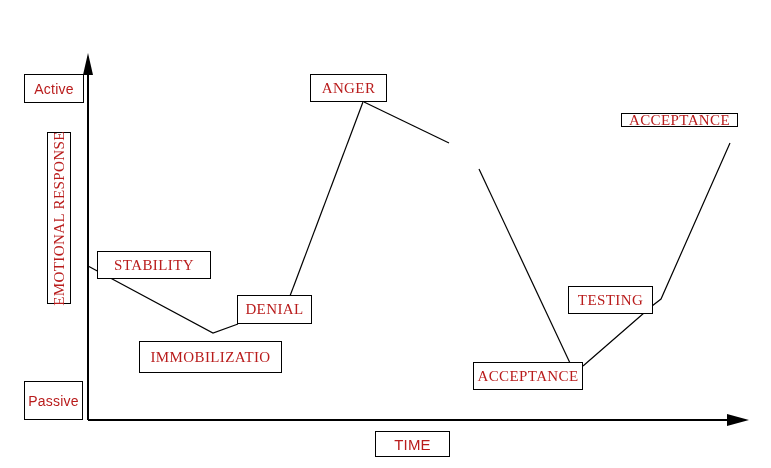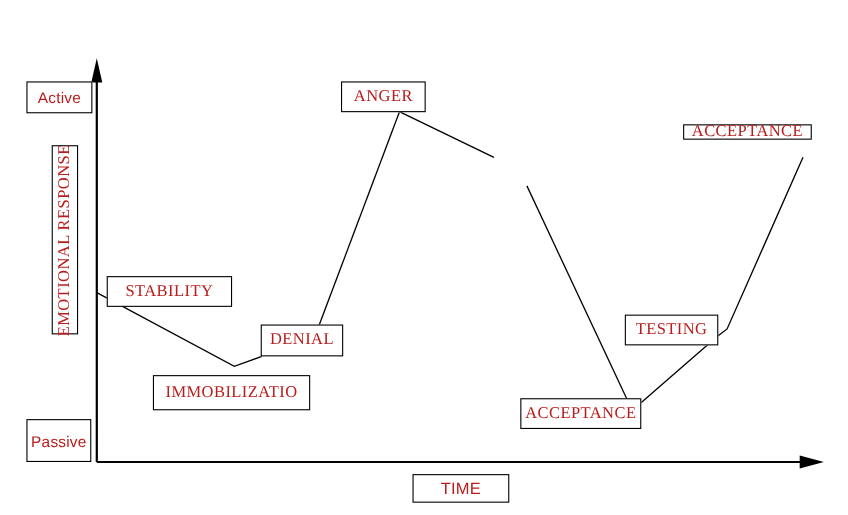--- a/index.html
+++ b/index.html
@@ -30,21 +30,21 @@
     white-space: nowrap;
   }
   .sans {
     font-family: "Liberation Sans", sans-serif;
     font-size: 14px;
     letter-spacing: 0.2px;
   }
   
   .box-active       { left: 24px;  top: 74px;  width: 60px;  height: 29px; }
   .box-passive      { left: 24px;  top: 381px; width: 59px;  height: 39px; }
-  .box-time         { left: 375px; top: 431px; width: 88px;  height: 26px; font-size: 15px; text-align: right; }
+  .box-time         { left: 375px; top: 431px; width: 75px;  height: 26px; font-size: 15px; text-align: right; }
   
   .box-yaxis-title  { left: 47px;  top: 132px; width: 24px;  height: 172px; }
   .box-yaxis-title span {
     transform: rotate(-90deg);
     white-space: nowrap;
     font-size: 15px;
     letter-spacing: 0.4px;
   }
   
   .box-stability    { left: 97px;  top: 239px; width: 114px; height: 28px; margin-top: 12px; }

